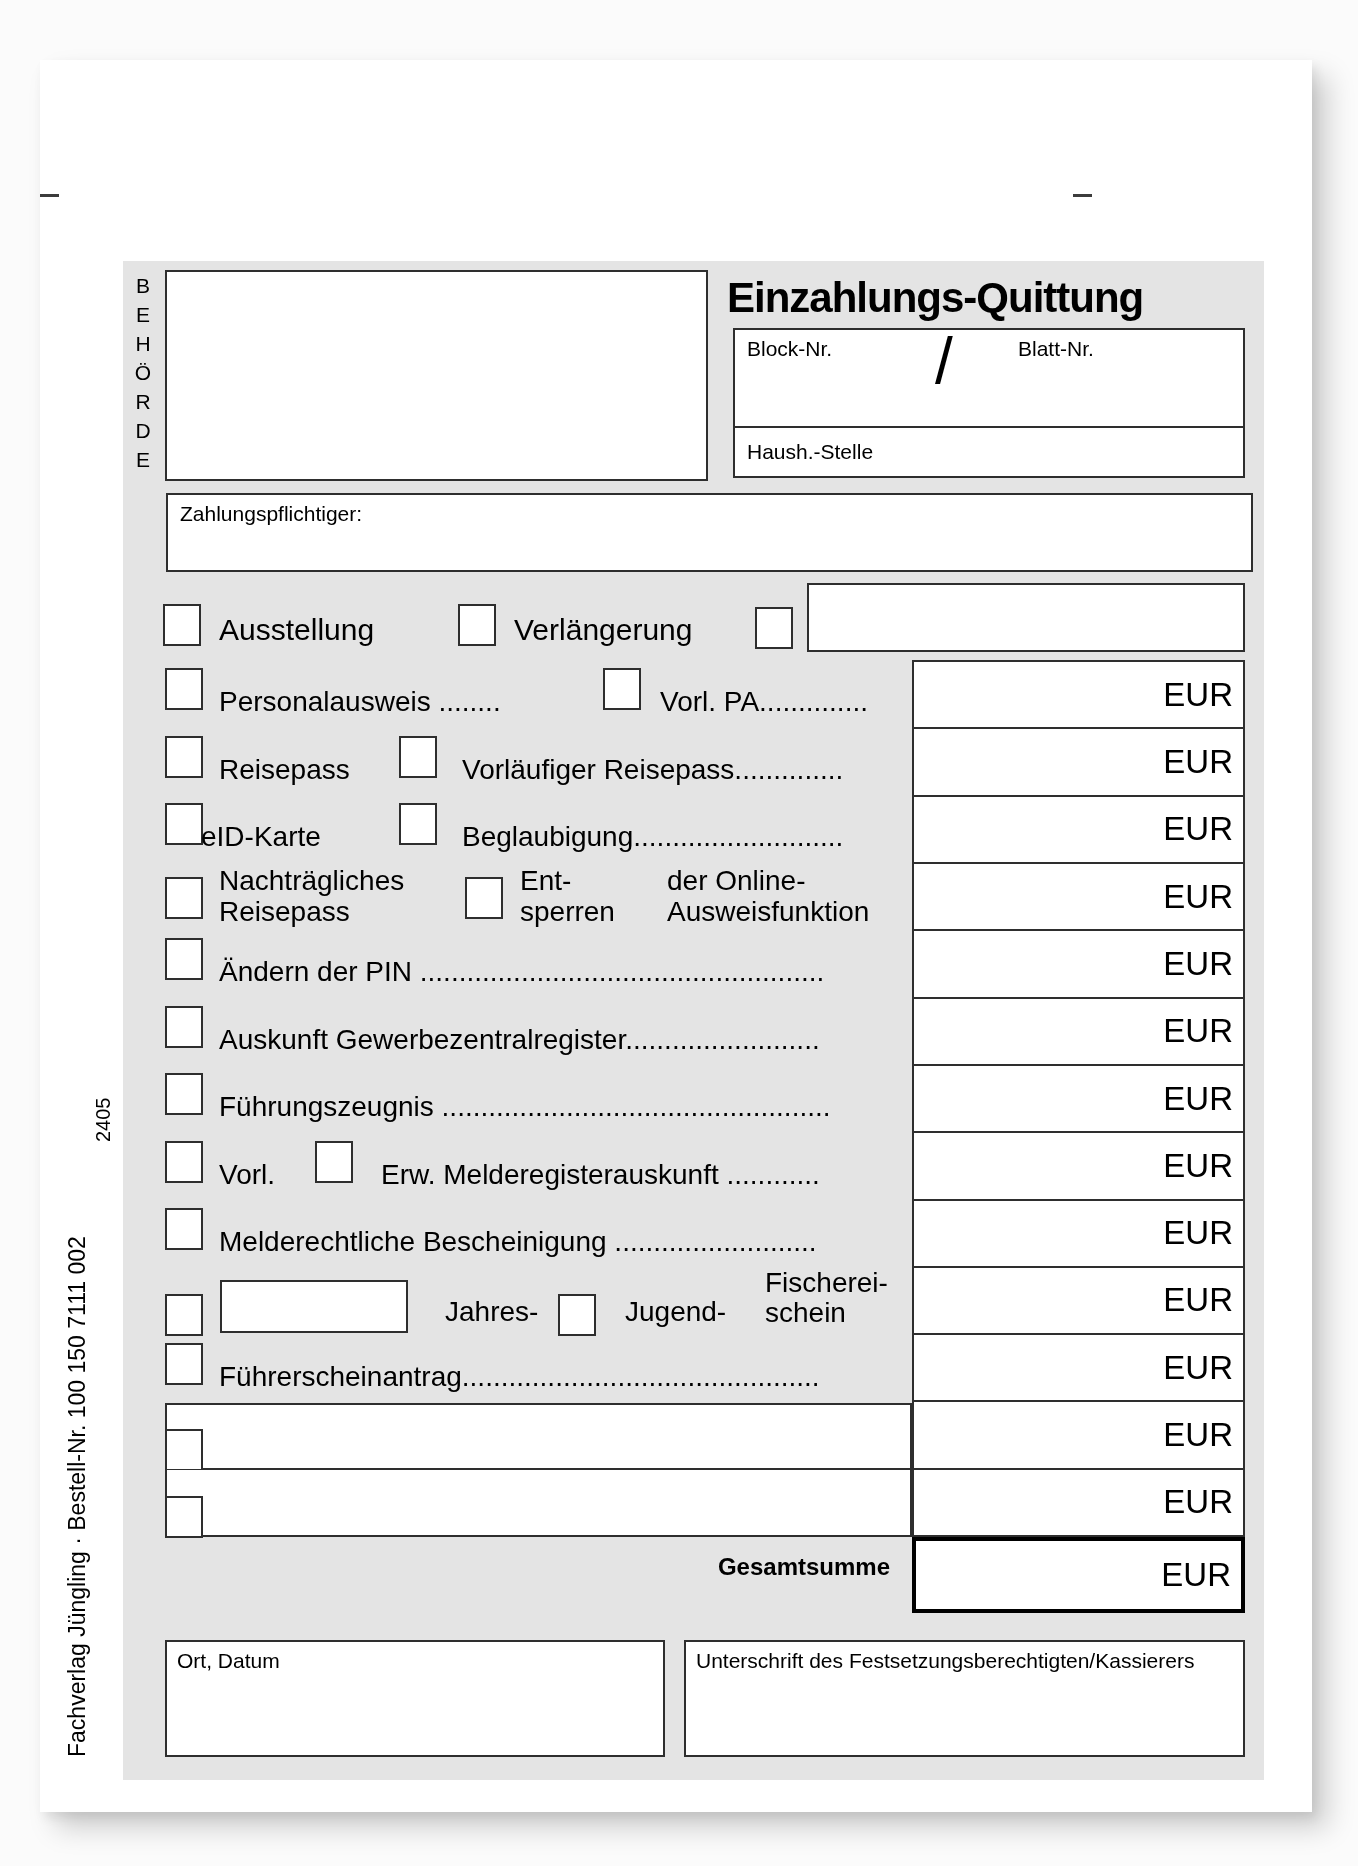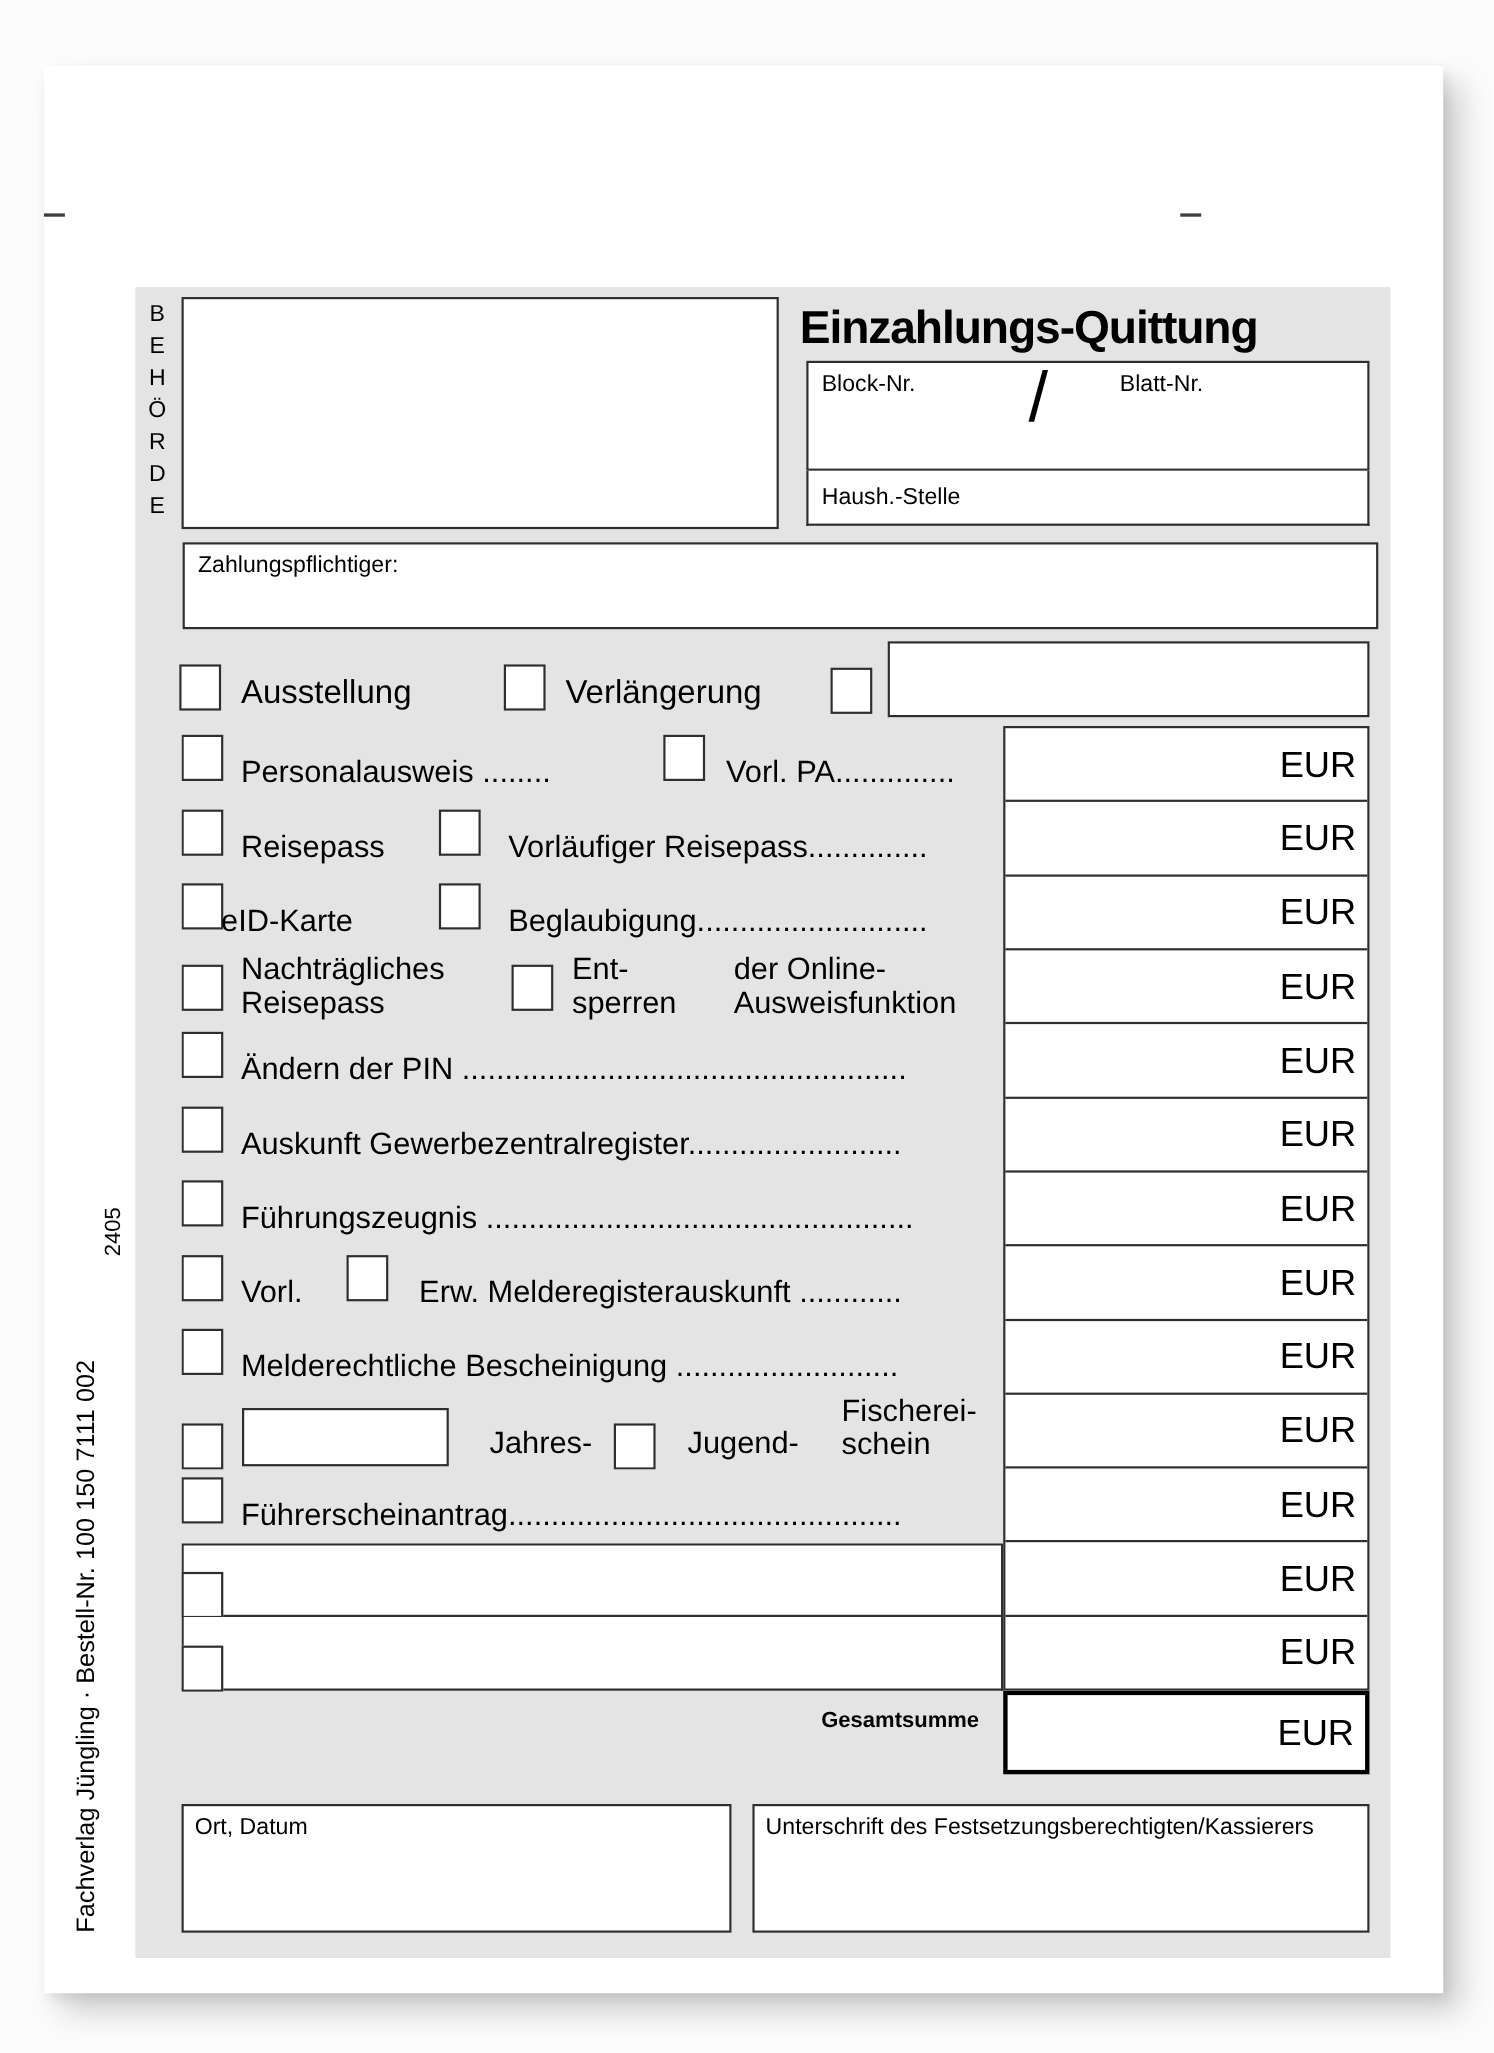--- a/index.html
+++ b/index.html
@@ -24,21 +24,21 @@
   .eur-cell{flex:1;border-top:2px solid #2e2e2e;display:flex;align-items:center;justify-content:flex-end;
             padding-right:10px;font-size:33px;}
   .eur-cell:first-child{border-top:none;}
   .svc-row{position:absolute;left:42px;width:747px;height:68px;overflow:hidden;}
   .svc-row .cb{top:8px;}
   .svc-row .rowlbl{position:absolute;bottom:10px;}
   .stack2{position:absolute;top:2px;font-size:28px;line-height:31px;white-space:nowrap;}
   .fillbox{position:absolute;left:0;top:0;width:747px;height:67px;background:#fff;border:2px solid #2e2e2e;box-sizing:border-box;}
   .gesamt-box{position:absolute;left:789px;top:1276px;width:333px;height:76px;background:#fff;border:4px solid #000;
               box-sizing:border-box;display:flex;align-items:center;justify-content:flex-end;padding-right:10px;font-size:33px;}
-  .gesamt-lbl{position:absolute;left:380px;top:1292px;width:387px;text-align:right;font-size:20px;font-weight:bold;}
+  .gesamt-lbl{position:absolute;left:380px;top:1292px;width:387px;text-align:right;font-size:24px;font-weight:bold;}
   .imprint{position:absolute;left:64px;top:1757px;transform:rotate(-90deg);transform-origin:0 0;
            font-size:23px;white-space:nowrap;}
   .code{position:absolute;left:92px;top:1142px;transform:rotate(-90deg);transform-origin:0 0;
         font-size:20px;white-space:nowrap;}
 </style>
 </head>
 <body>
 
 <div class="canvas">
   <div class="paper"></div>

